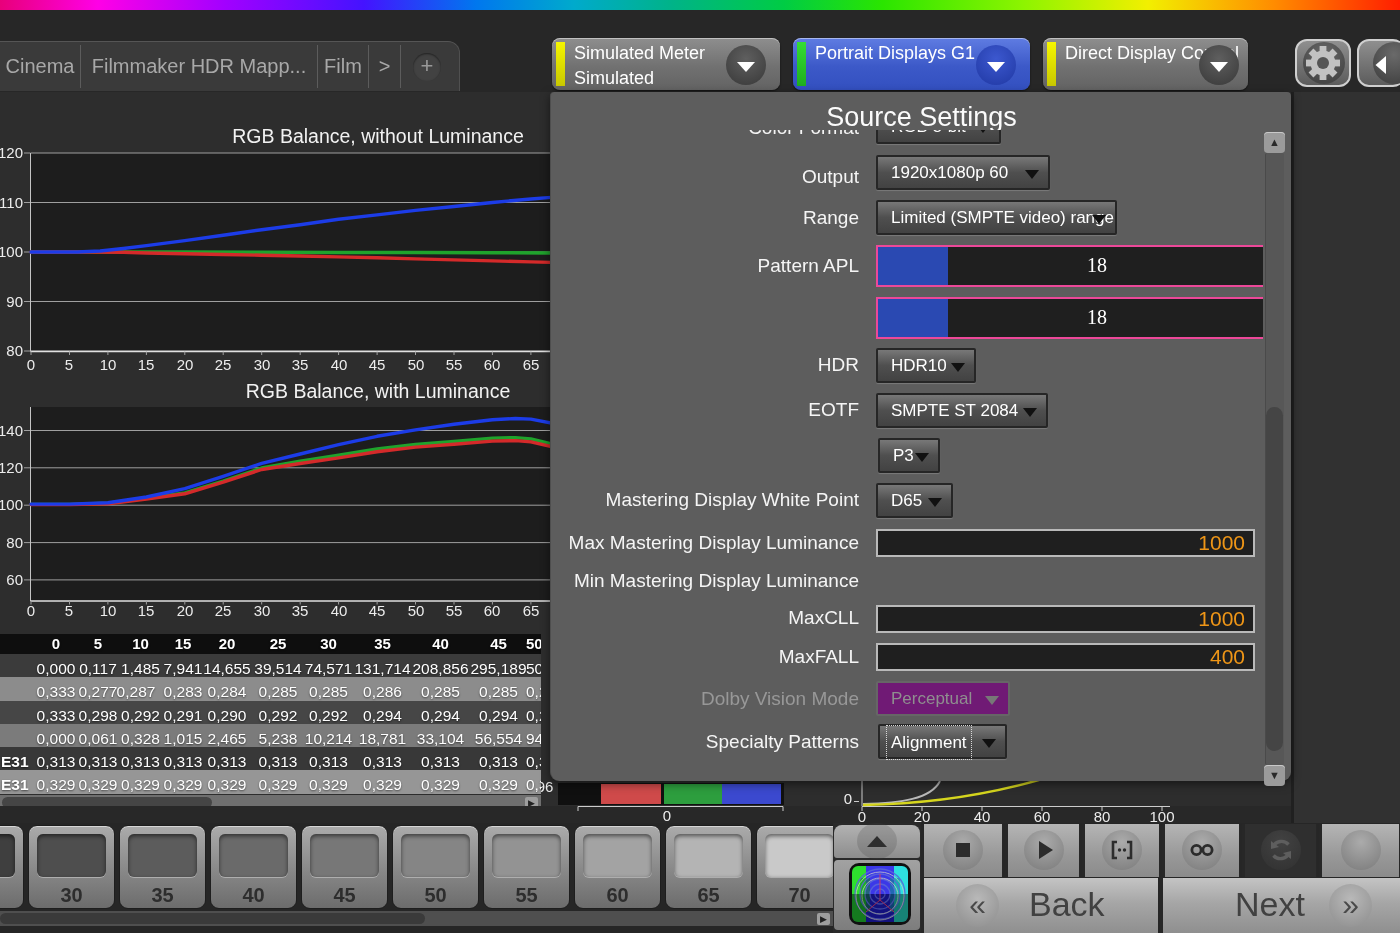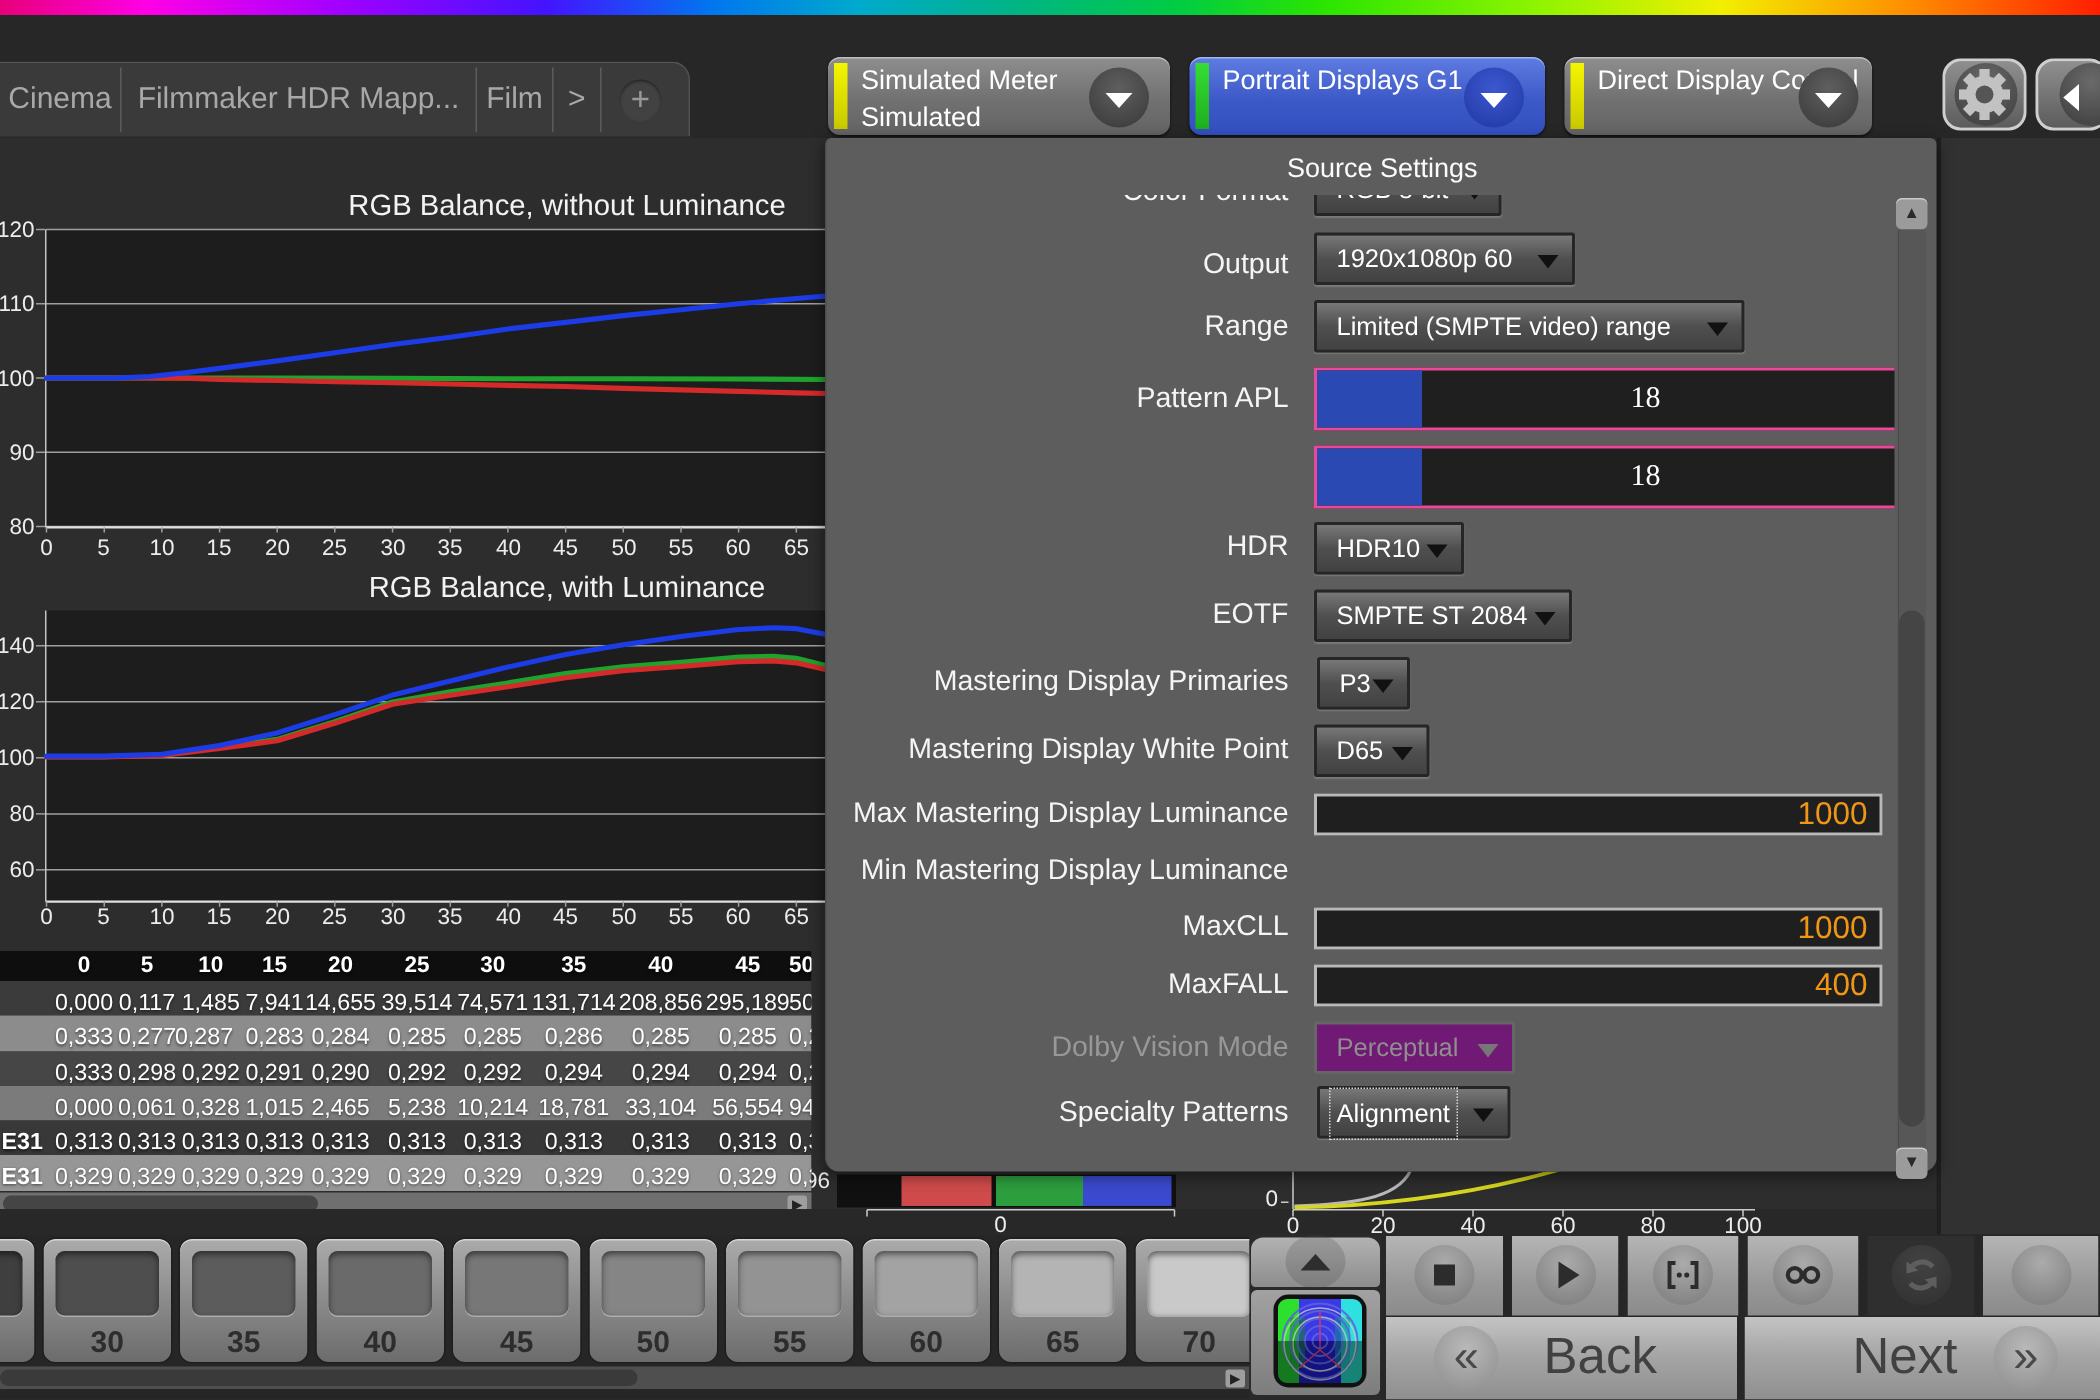--- a/index.html
+++ b/index.html
@@ -61,21 +61,21 @@
   background:#9e9e9e;color:#222;font-size:9px;line-height:12px;text-align:center}
 .botstrip {position:absolute;left:0;top:806px;width:1400px;height:17px;background:#282828}
 .rightcol {position:absolute;left:1291px;top:92px;width:109px;height:731px;
   background:#313131;border-left:3px solid #202020}
 .sliver {position:absolute;left:541px;top:781px}
 
 .panel {position:absolute;left:550px;top:92px;width:741px;height:689px;background:#5d5d5d;
   border-radius:4px 4px 9px 9px;box-shadow:0 3px 10px rgba(0,0,0,.5);
   border-left:1px solid #4e4e4e}
 .ptitle {position:absolute;left:0;top:10px;width:741px;text-align:center;color:#fbfbfb;
-  font-size:18px;font-weight:400}
+  font-size:27px;font-weight:400}
 .pview {position:absolute;left:0;top:38px;width:712px;height:635px;overflow:hidden}
 .lbl {position:absolute;left:0;width:308px;text-align:right;color:#f5f5f5;font-size:19px;
   height:26px;line-height:26px;white-space:nowrap}
 .lbl.dis {color:#989898}
 .dd {position:absolute;height:35px;border:2px solid #262626;border-radius:2px;
   background:linear-gradient(#787878,#4f4f4f 50%,#424242);color:#fff;font-size:17px;
   line-height:31px;box-shadow:0 1px 1px rgba(255,255,255,.18)}
 .dd span {position:absolute;left:13px;white-space:nowrap}
 .dd i {position:absolute;right:9px;top:13px;border-left:7px solid transparent;
   border-right:7px solid transparent;border-top:9px solid #111}
@@ -599,21 +599,21 @@
         <div class="dd" style="left:325px;top:-21.5px;width:125px">
           <span>RGB 8-bit</span>
           <i></i>
         </div>
         <div class="lbl" style="top:34px">Output</div>
         <div class="dd" style="left:325px;top:25px;width:174px">
           <span>1920x1080p 60</span>
           <i></i>
         </div>
         <div class="lbl" style="top:74.5px">Range</div>
-        <div class="dd" style="left:325px;top:70px;width:287px">
+        <div class="dd" style="left:325px;top:70px;width:241px">
           <span>Limited (SMPTE video) range</span>
           <i></i>
         </div>
         <div class="lbl" style="top:122.5px">Pattern APL</div>
         <div class="slider" style="top:114.5px">
           <div class="fill"></div>
           <span>18</span>
         </div>
         <div class="slider" style="top:167px">
           <div class="fill"></div>
@@ -622,21 +622,20 @@
         <div class="lbl" style="top:222px">HDR</div>
         <div class="dd" style="left:325px;top:217.5px;width:100px">
           <span>HDR10</span>
           <i></i>
         </div>
         <div class="lbl" style="top:267px">EOTF</div>
         <div class="dd" style="left:325px;top:262.5px;width:172px">
           <span>SMPTE ST 2084</span>
           <i></i>
         </div>
-        <div class="lbl" style="top:312px">Mastering Display Primaries</div>
         <div class="dd" style="left:327px;top:307.5px;width:62px">
           <span>P3</span>
           <i></i>
         </div>
         <div class="lbl" style="top:357px">Mastering Display White Point</div>
         <div class="dd" style="left:325px;top:352.5px;width:77px">
           <span>D65</span>
           <i></i>
         </div>
         <div class="lbl" style="top:400px">Max Mastering Display Luminance</div>

